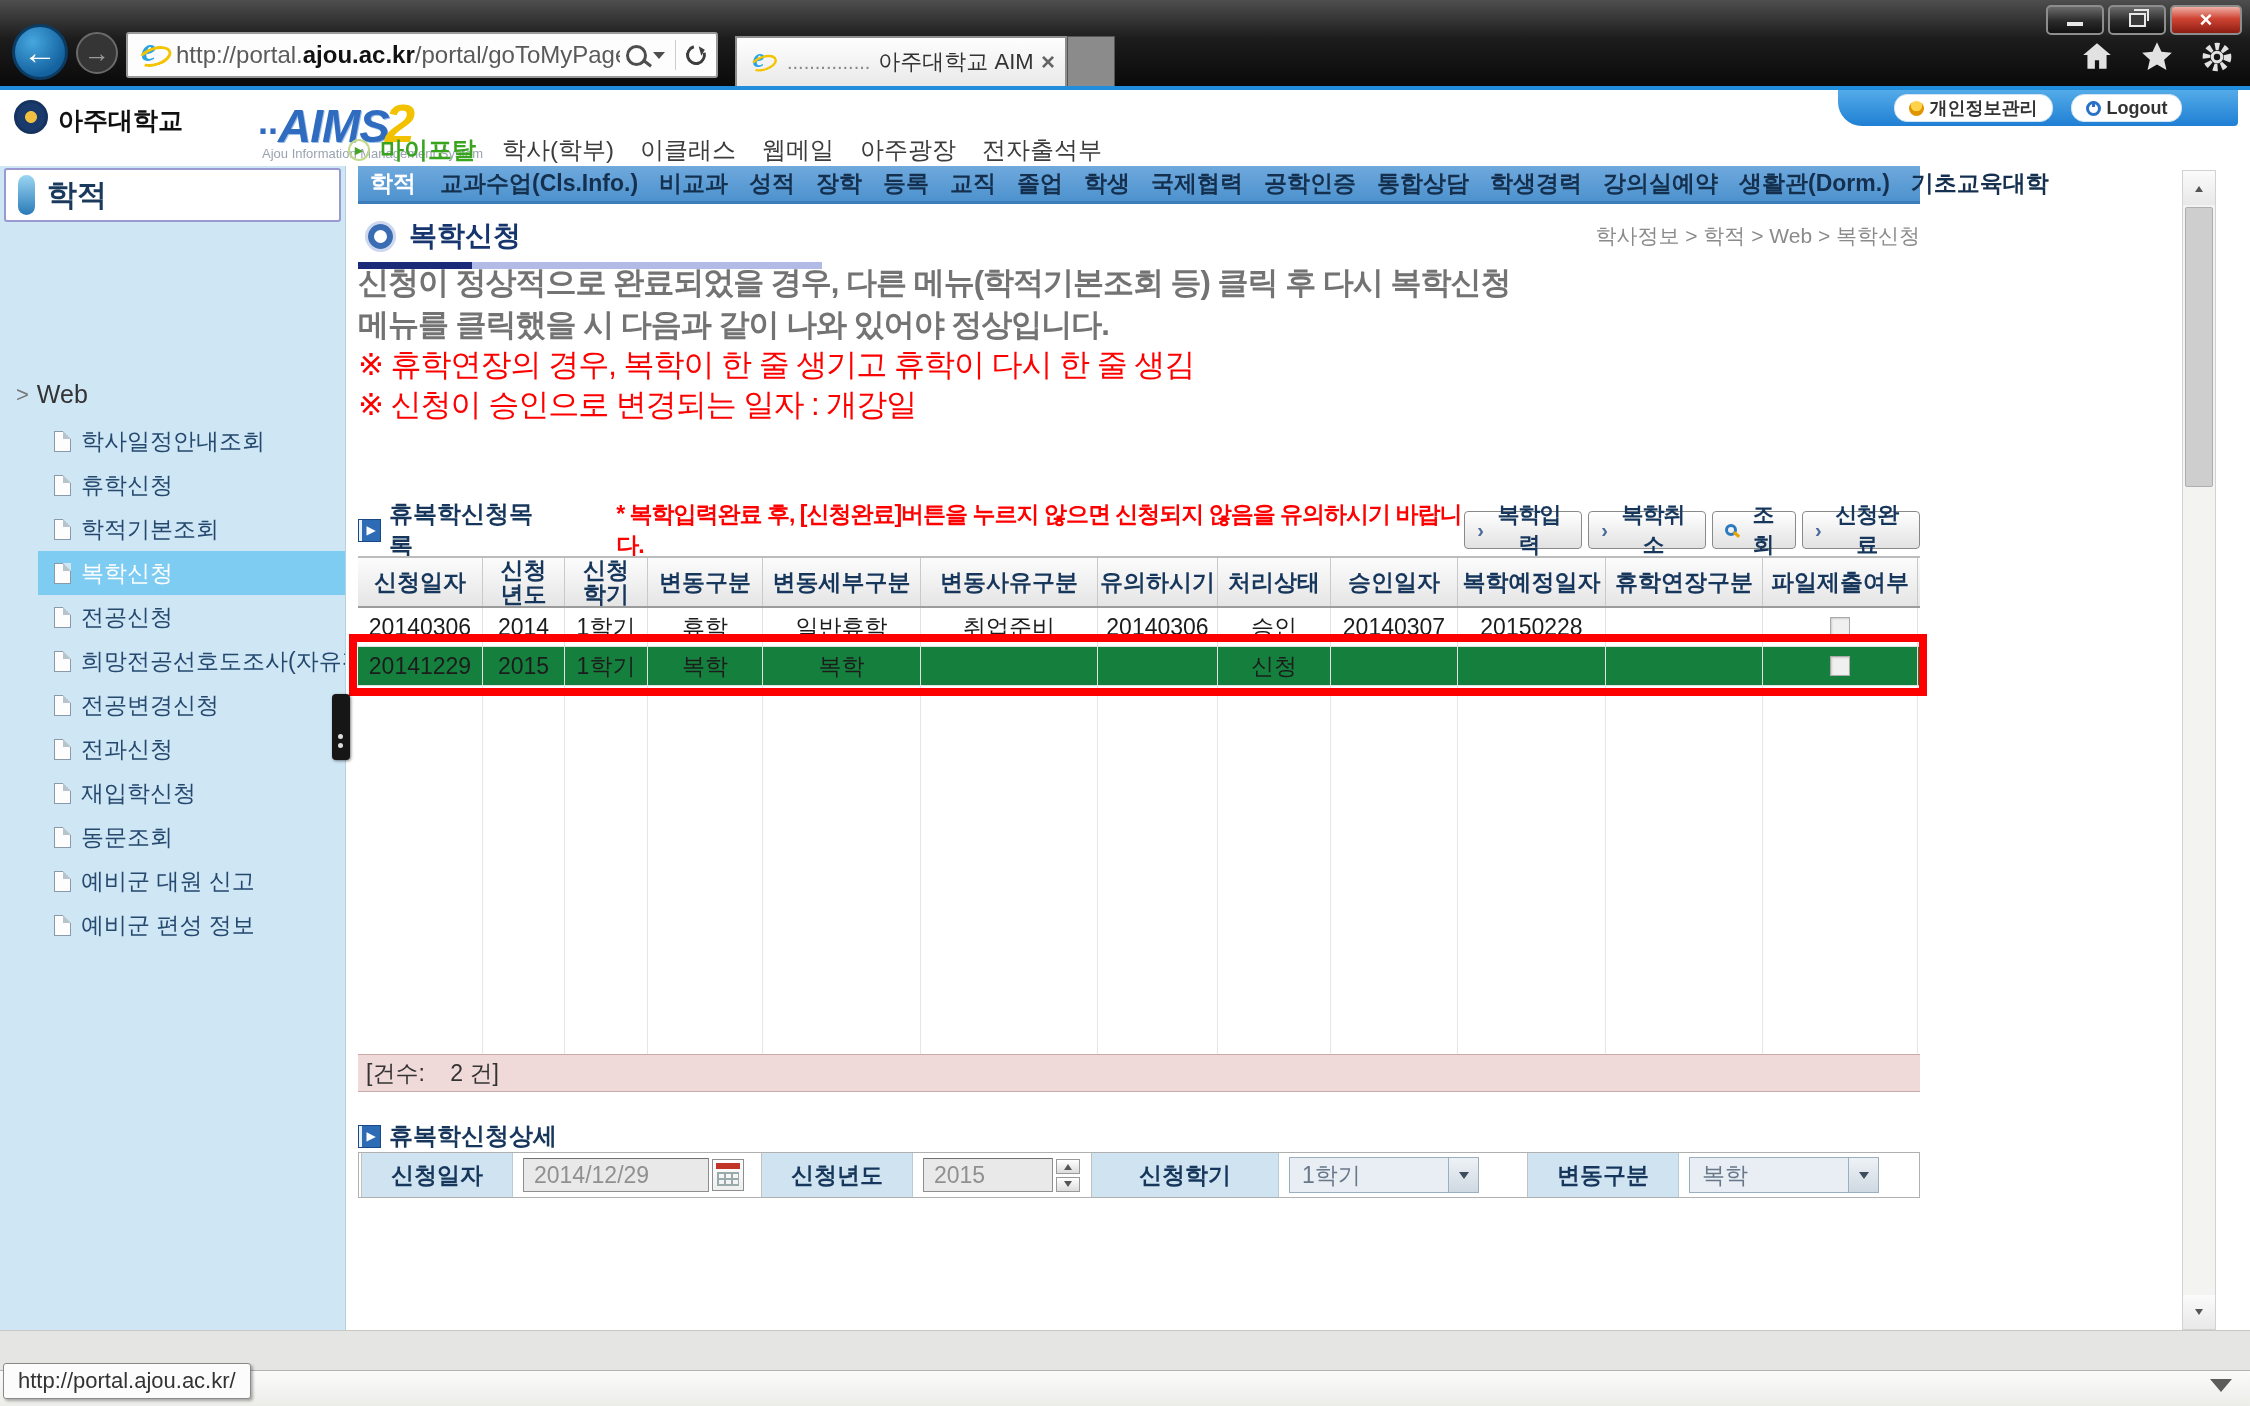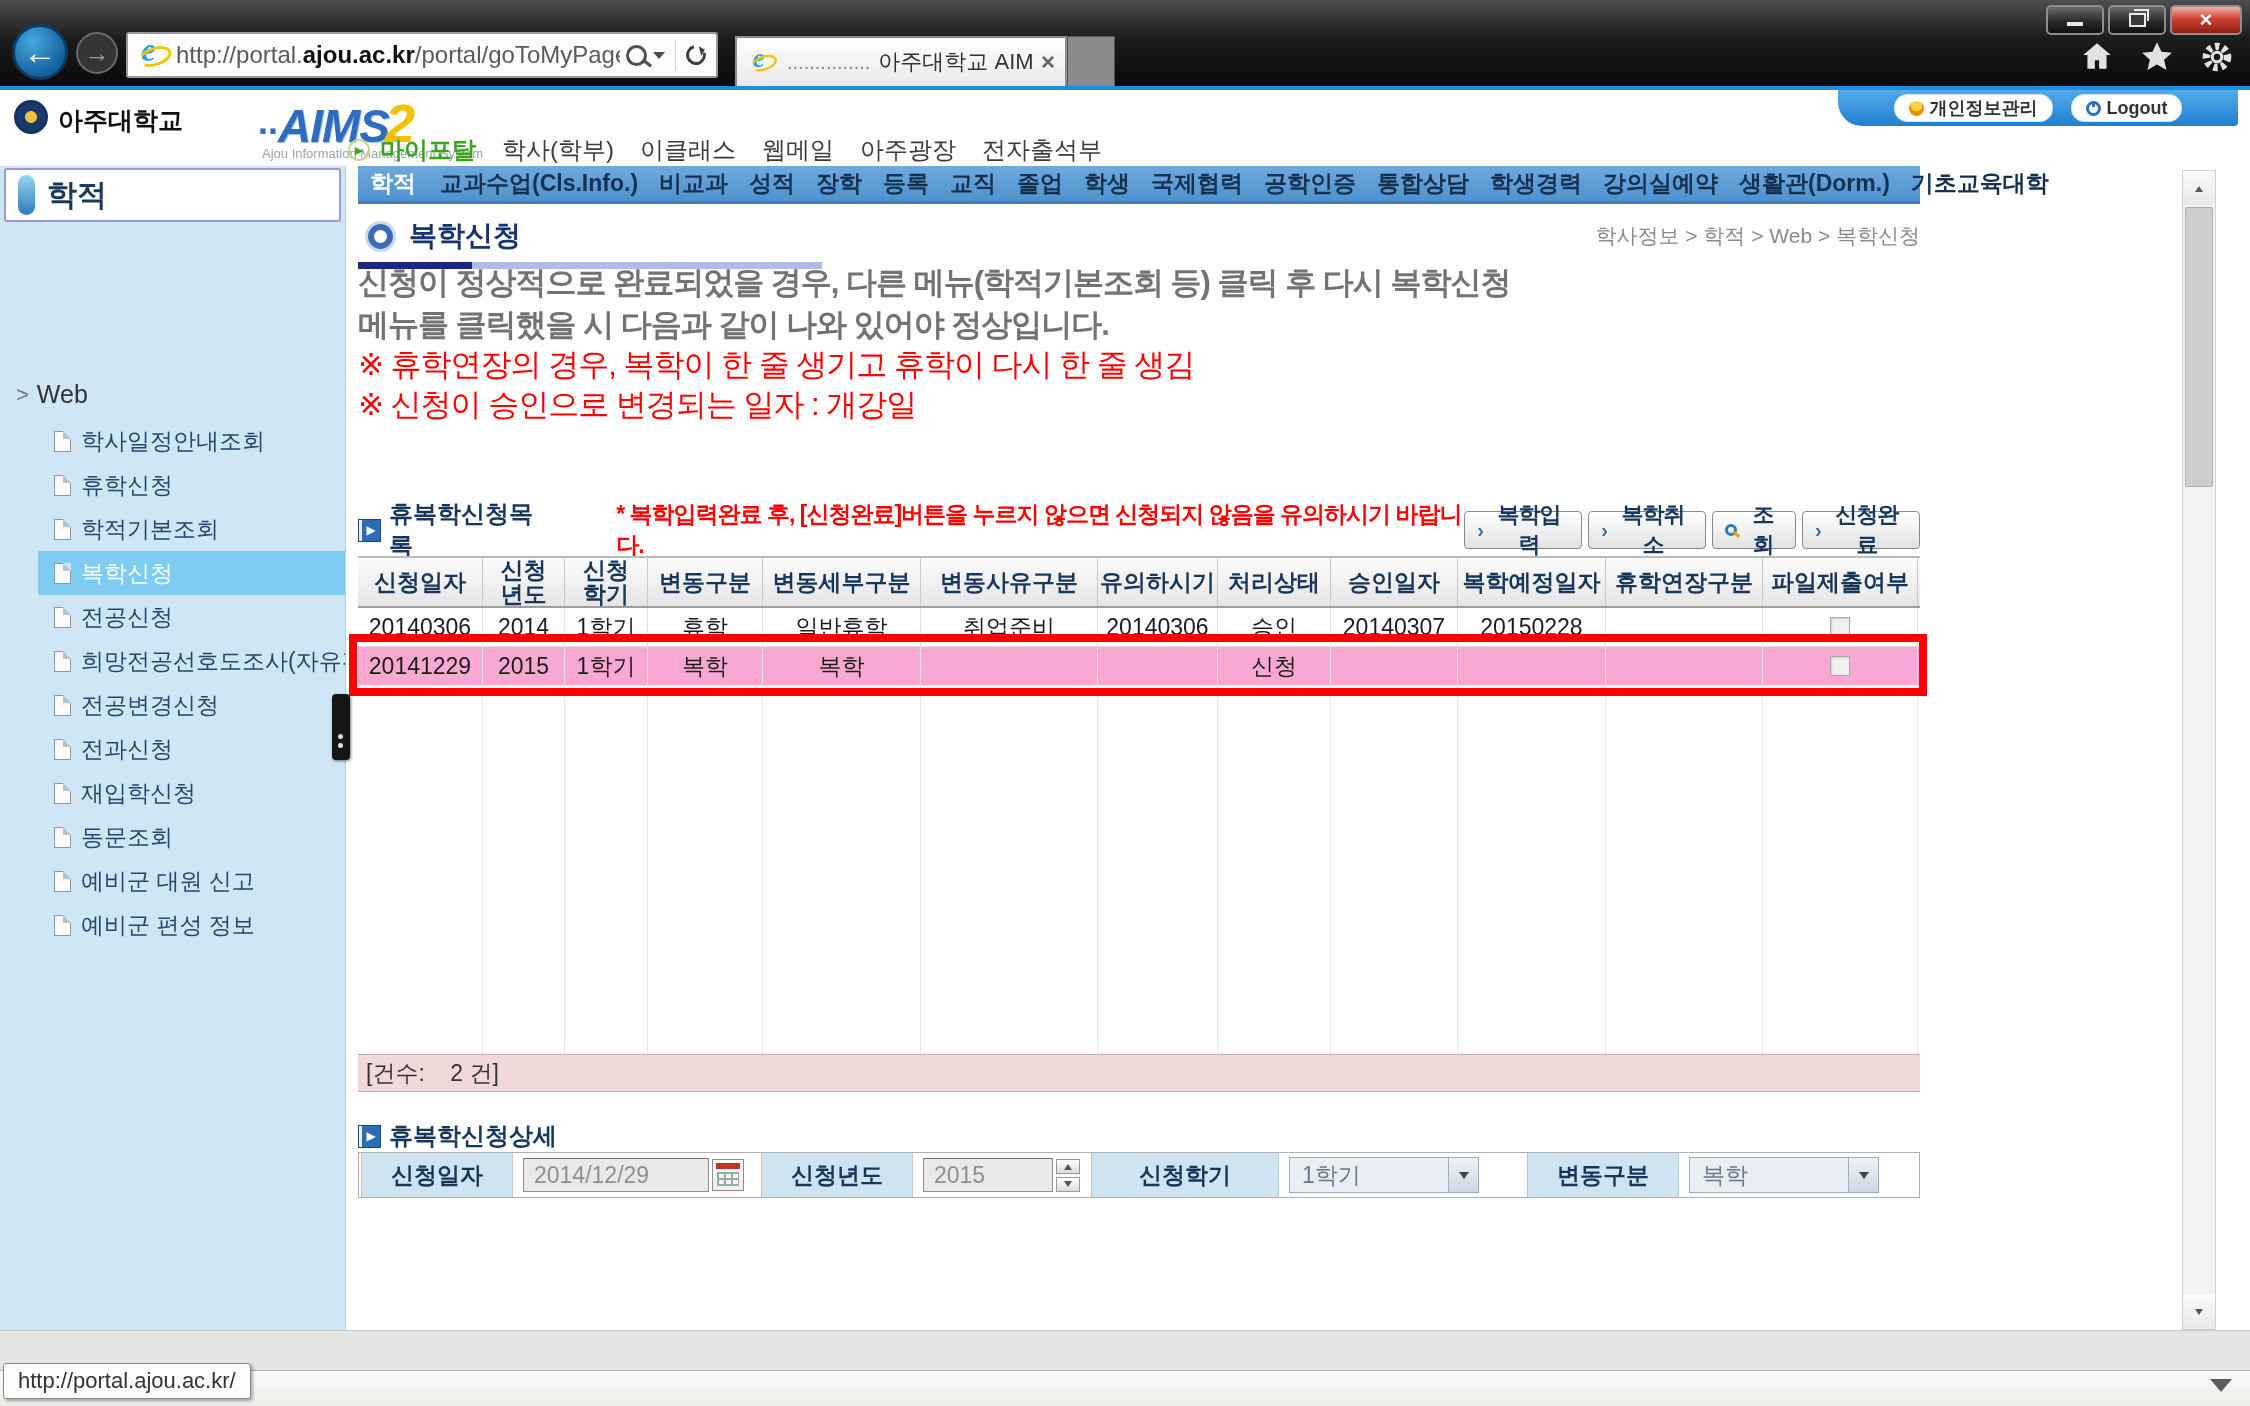--- a/index.html
+++ b/index.html
@@ -150,21 +150,21 @@
   .lens-s{width:12px;height:12px;border:3px solid #2a7ac0;border-radius:50%;position:relative;flex:none;box-sizing:border-box;}
   .lens-s::after{content:"";position:absolute;width:7px;height:3px;background:#e8a400;
     right:-6px;bottom:-3px;transform:rotate(40deg);}
   
   .table{position:absolute;left:12px;top:352px;width:1562px;}
   .thead{display:flex;height:52px;background:linear-gradient(#fcfcfc,#e5e5e5);
     border-top:2px solid #bcbcbc;border-bottom:2px solid #9c9c9c;box-sizing:border-box;}
   .th{display:flex;align-items:center;justify-content:center;font-weight:bold;font-size:23px;color:#16365c;
     border-right:1px solid #c9c9c9;white-space:pre-line;text-align:center;line-height:1.06;box-sizing:border-box;}
   .trow{display:flex;height:38px;border-bottom:1px solid #e2e2e2;background:#fff;}
-  .trow.hl{background:#f9a8d4;}
+  .trow.hl{background:#15803d;}
   .td{display:flex;align-items:center;justify-content:center;font-size:23px;color:#1c1c1c;
     border-right:1px solid #e2e2e2;box-sizing:border-box;overflow:hidden;}
   .checkbox{width:18px;height:18px;background:#f0f0f0;border:1px solid #aaa;
     box-shadow:inset 1px 1px 2px #ccc;}
   .empty-cols{display:flex;height:368px;}
   .ec{border-right:1px solid #e6e6e6;box-sizing:border-box;}
   .count-row{height:38px;background:#f0d9d9;border-top:1px solid #cdaaaa;border-bottom:1px solid #cdaaaa;
     display:flex;align-items:center;padding-left:8px;font-size:23px;color:#333;white-space:pre;box-sizing:border-box;}
   .red-overlay{position:absolute;left:3px;top:430px;width:1562px;height:46px;
     border:8px solid #fd0000;z-index:5;pointer-events:none;box-sizing:content-box;}

